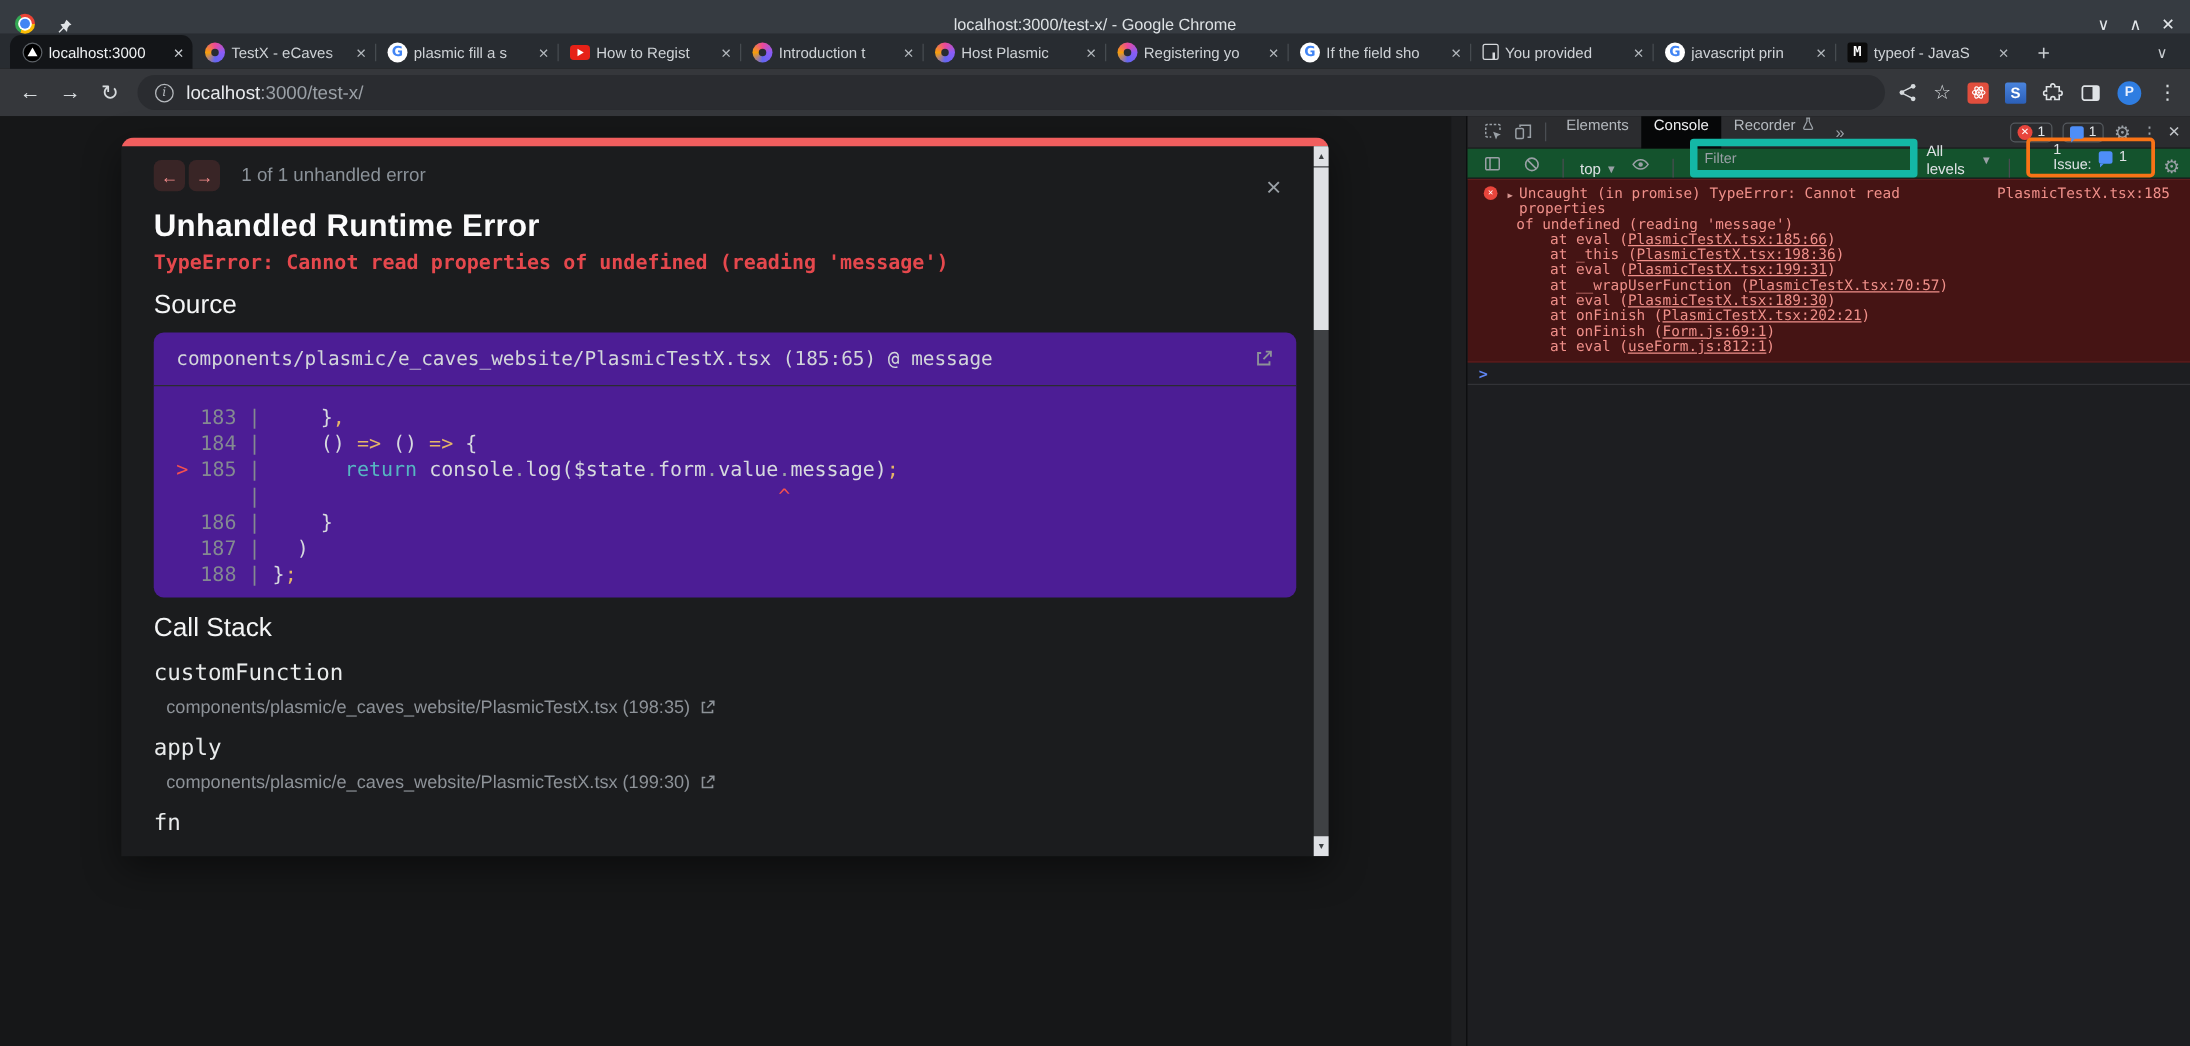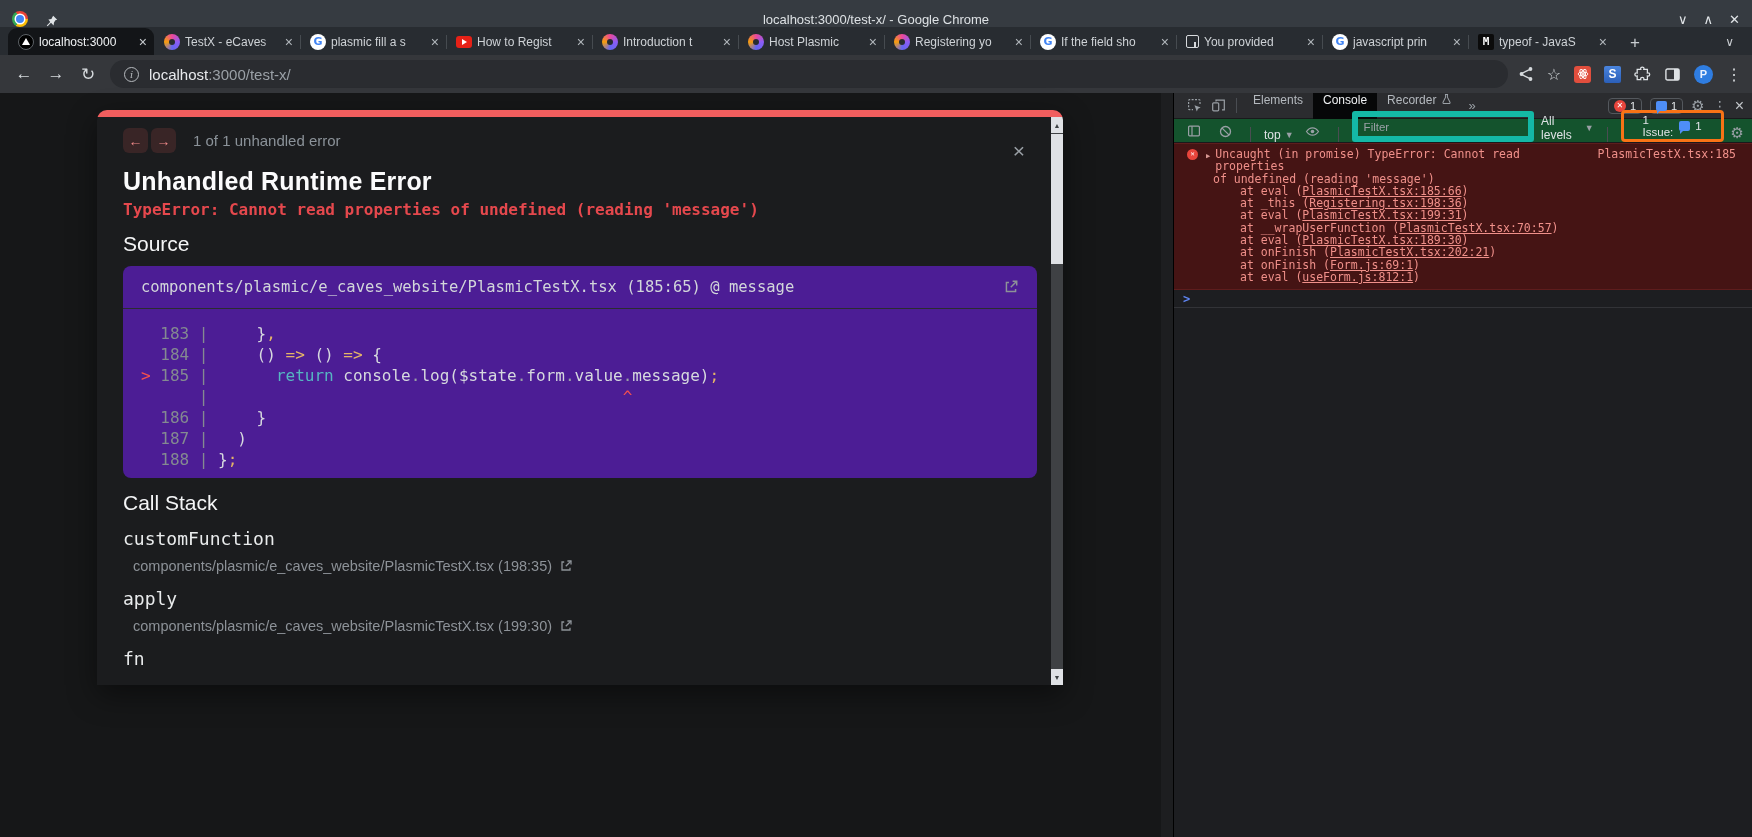--- a/index.html
+++ b/index.html
@@ -429,21 +429,21 @@
         <div class="ce">
           <div class="ce-line1">
             <span class="ce-x">✕</span>
             <span class="ce-tri">▶</span>
             <span>Uncaught (in promise) TypeError: Cannot read properties</span>
             <span class="ce-right">PlasmicTestX.tsx:185</span>
           </div>
           <div class="ce-line2">of undefined (reading 'message')</div>
           <div id="ce-stack">
               <div class="ce-sl"><span>at eval (</span><span class="ce-link">PlasmicTestX.tsx:185:66</span><span>)</span></div>
-              <div class="ce-sl"><span>at _this (</span><span class="ce-link">Registering.tsx:198:36</span><span>)</span></div>
+              <div class="ce-sl"><span>at _this (</span><span class="ce-link">PlasmicTestX.tsx:198:36</span><span>)</span></div>
               <div class="ce-sl"><span>at eval (</span><span class="ce-link">PlasmicTestX.tsx:199:31</span><span>)</span></div>
               <div class="ce-sl"><span>at __wrapUserFunction (</span><span class="ce-link">PlasmicTestX.tsx:70:57</span><span>)</span></div>
               <div class="ce-sl"><span>at eval (</span><span class="ce-link">PlasmicTestX.tsx:189:30</span><span>)</span></div>
               <div class="ce-sl"><span>at onFinish (</span><span class="ce-link">PlasmicTestX.tsx:202:21</span><span>)</span></div>
               <div class="ce-sl"><span>at onFinish (</span><span class="ce-link">Form.js:69:1</span><span>)</span></div>
               <div class="ce-sl"><span>at eval (</span><span class="ce-link">useForm.js:812:1</span><span>)</span></div>
             </div>
         </div>
         <div class="prompt-row">
           <span class="prompt-chev">&gt;</span>

